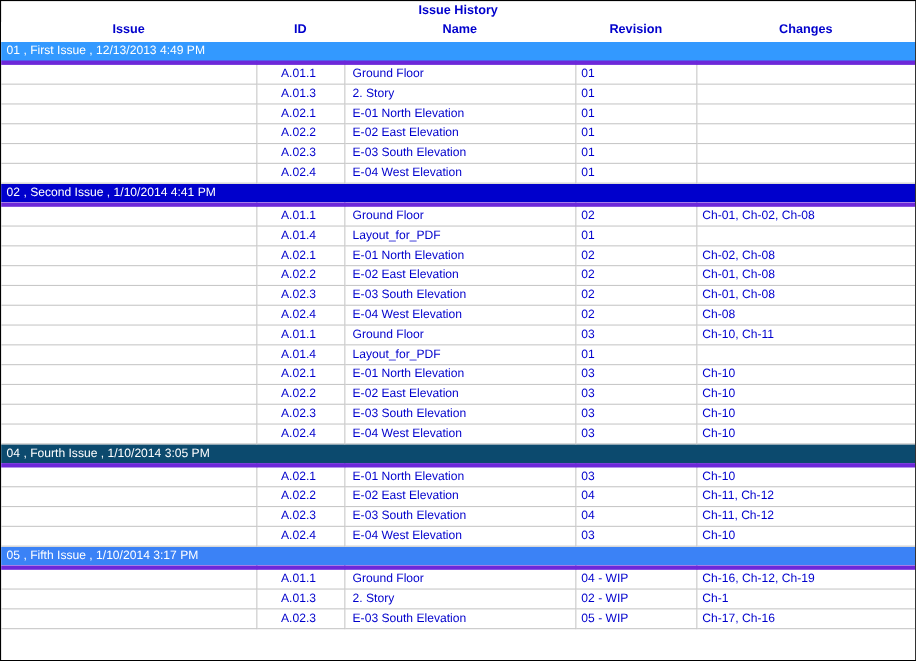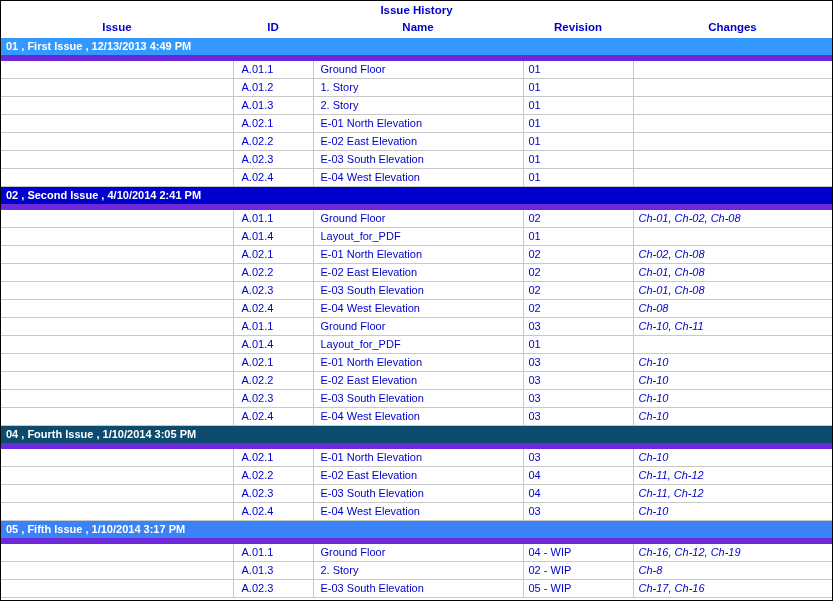--- a/index.html
+++ b/index.html
@@ -53,48 +53,47 @@
     padding: 0;
     border-bottom: 1px solid #c8c8c8;
     color: #0000cc;
     font-size: 11px;
     white-space: nowrap;
     overflow: hidden;
   }
   tr.group td {
     background: #0000cc;
     color: #ffffff;
-    font-weight: bold;
+    font-weight: normal;
     font-size: 11px;
-    border-bottom: 6px solid #6d28d9;
+    border-bottom: 4px solid #6d28d9;
     border-top: 1px solid #ffffff;
     padding-left: 5px;
   }
   tr.group.first td {
     background: #3399ff;
     color: #ffffff;
   }
   td.cell-issue {
     border-right: 1px solid #c8c8c8;
   }
   td.cell-id {
-    padding-left: 8px;
+    padding-left: 22px;
     border-right: 1px solid #c8c8c8;
   }
   td.cell-name {
     padding-left: 7px;
     border-right: 1px solid #c8c8c8;
   }
   td.cell-rev {
     padding-left: 5px;
     border-right: 1px solid #c8c8c8;
   }
   td.cell-chg {
     padding-left: 5px;
-    font-style: italic;
   }
   tr.group td.group-cell {
     border-right: none;
   }
 </style>
 </head>
 <body>
 
 <div id="page">
   <div class="title">Issue History</div>
@@ -122,27 +121,20 @@
         </tr>
         <tr>
           <td class="cell-issue">&nbsp;</td>
           <td class="cell-id">A.01.1</td>
           <td class="cell-name">Ground Floor</td>
           <td class="cell-rev">01</td>
           <td class="cell-chg">&nbsp;</td>
         </tr>
         <tr>
           <td class="cell-issue">&nbsp;</td>
-          <td class="cell-id">A.01.2</td>
-          <td class="cell-name">1. Story</td>
-          <td class="cell-rev">01</td>
-          <td class="cell-chg">&nbsp;</td>
-        </tr>
-        <tr>
-          <td class="cell-issue">&nbsp;</td>
           <td class="cell-id">A.01.3</td>
           <td class="cell-name">2. Story</td>
           <td class="cell-rev">01</td>
           <td class="cell-chg">&nbsp;</td>
         </tr>
         <tr>
           <td class="cell-issue">&nbsp;</td>
           <td class="cell-id">A.02.1</td>
           <td class="cell-name">E-01 North Elevation</td>
           <td class="cell-rev">01</td>
@@ -163,21 +155,21 @@
           <td class="cell-chg">&nbsp;</td>
         </tr>
         <tr>
           <td class="cell-issue">&nbsp;</td>
           <td class="cell-id">A.02.4</td>
           <td class="cell-name">E-04 West Elevation</td>
           <td class="cell-rev">01</td>
           <td class="cell-chg">&nbsp;</td>
         </tr>
         <tr class="group">
-          <td colspan="5" class="group-cell" style="background: rgb(0, 0, 204);">02 , Second Issue , 4/10/2014 2:41 PM</td>
+          <td colspan="5" class="group-cell" style="background: rgb(0, 0, 204);">02 , Second Issue , 1/10/2014 4:41 PM</td>
         </tr>
         <tr>
           <td class="cell-issue">&nbsp;</td>
           <td class="cell-id">A.01.1</td>
           <td class="cell-name">Ground Floor</td>
           <td class="cell-rev">02</td>
           <td class="cell-chg">Ch-01, Ch-02, Ch-08</td>
         </tr>
         <tr>
           <td class="cell-issue">&nbsp;</td>
@@ -295,21 +287,21 @@
           <td class="cell-id">A.01.1</td>
           <td class="cell-name">Ground Floor</td>
           <td class="cell-rev">04 - WIP</td>
           <td class="cell-chg">Ch-16, Ch-12, Ch-19</td>
         </tr>
         <tr>
           <td class="cell-issue">&nbsp;</td>
           <td class="cell-id">A.01.3</td>
           <td class="cell-name">2. Story</td>
           <td class="cell-rev">02 - WIP</td>
-          <td class="cell-chg">Ch-8</td>
+          <td class="cell-chg">Ch-1</td>
         </tr>
         <tr>
           <td class="cell-issue">&nbsp;</td>
           <td class="cell-id">A.02.3</td>
           <td class="cell-name">E-03 South Elevation</td>
           <td class="cell-rev">05 - WIP</td>
           <td class="cell-chg">Ch-17, Ch-16</td>
         </tr>
       </tbody>
   </table>

